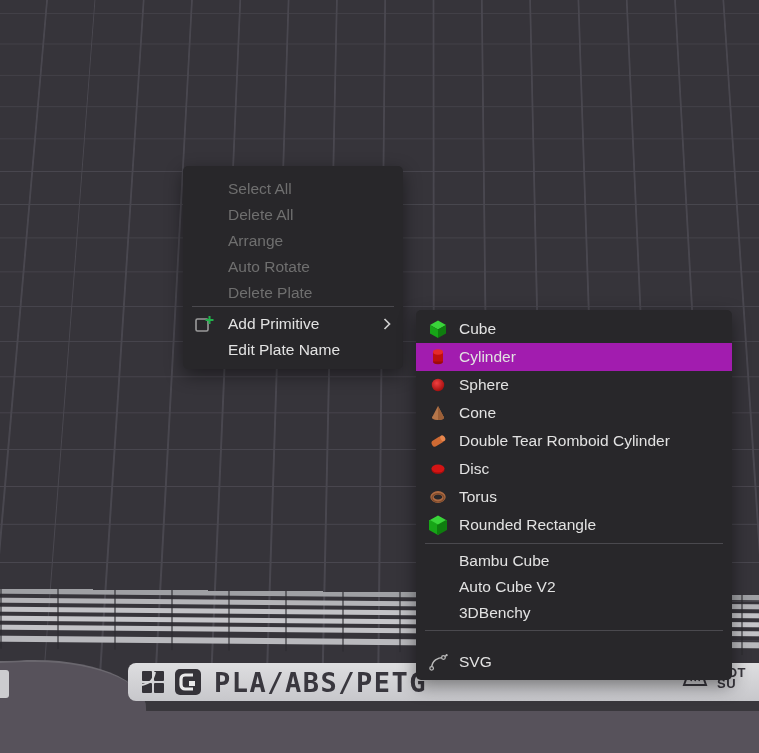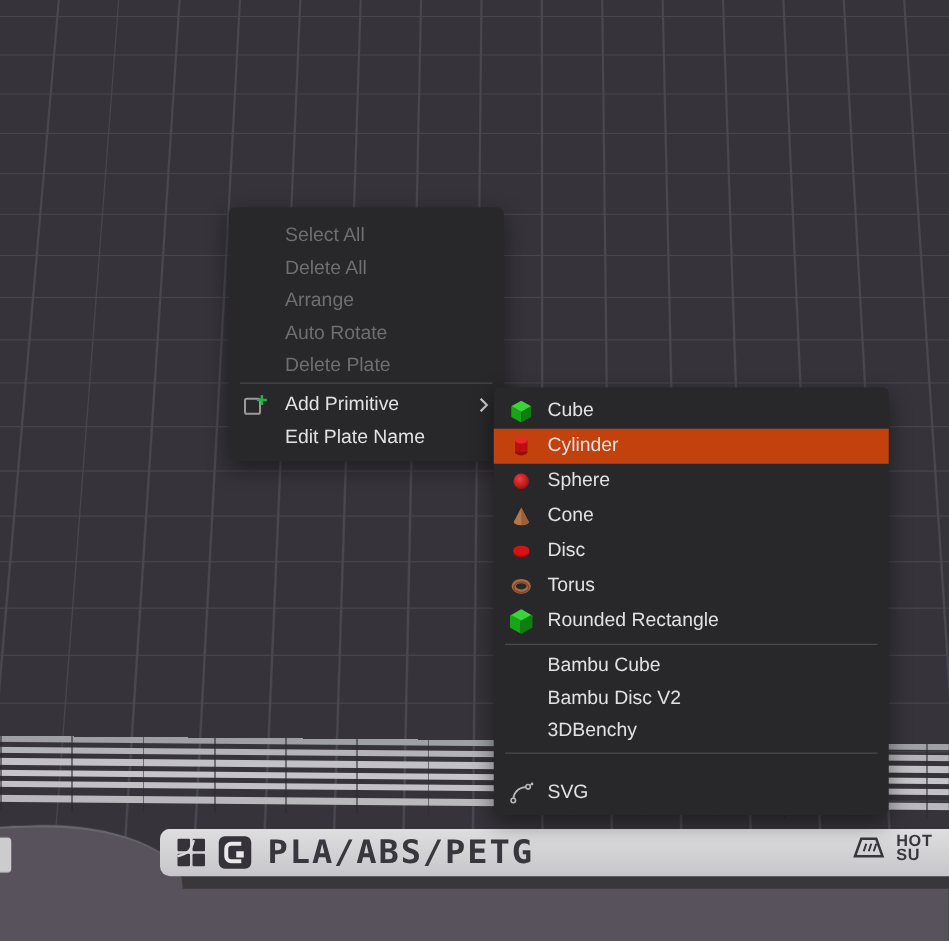--- a/index.html
+++ b/index.html
@@ -57,28 +57,28 @@
   }
   .hot-group{position:absolute;left:550px;top:3px;display:flex;align-items:center;gap:5px;}
   .hot-text{font-size:13px;line-height:11px;font-weight:bold;color:#39373E;letter-spacing:.5px;white-space:nowrap;}
   
   .menu{
     position:absolute;background:#28272A;border-radius:5px;
     box-shadow:0 6px 18px rgba(0,0,0,.45);
     padding:6px 0;color:#E2E2E2;font-size:15.5px;
   }
   .context-menu{left:183px;top:166px;width:220px;z-index:10;}
-  .sub-menu{left:395px;top:310px;width:316px;z-index:11;padding:5px 0 3px 0;}
+  .sub-menu{left:416px;top:310px;width:316px;z-index:11;padding:5px 0 3px 0;}
   .mrow{position:relative;height:26px;display:flex;align-items:center;padding-left:45px;cursor:default;white-space:nowrap;}
   .mrow.disabled{color:#6F6F6F;align-items:flex-end;}
   .mrow .row-icon{position:absolute;left:10px;top:50%;transform:translateY(-50%);width:22px;height:22px;}
   .mrow .chev{position:absolute;right:12px;top:50%;transform:translateY(-50%);}
   .sep{height:1px;background:#4A494E;margin:4px 9px;}
   .srow{height:28px;display:flex;align-items:center;padding:0 12px;white-space:nowrap;}
-  .srow.hl{background:#c2410c;}
+  .srow.hl{background:#a21caf;}
   .srow .p-icon{width:20px;height:20px;flex:none;margin-right:11px;display:block;}
   .srow.noicon{padding-left:43px;height:26px;}
   .srow.svgrow{height:30px;margin-top:16px;}
   .label{pointer-events:none;}
 </style>
 </head>
 <body>
 
 <div id="stage">
 
@@ -184,20 +184,29 @@
 
     <div class="srow">
       <svg class="p-icon" viewBox="0 0 20 20">
         <ellipse cx="10" cy="14.5" rx="6" ry="2.6" fill="#8E5532"></ellipse>
         <path d="M10,3 L16,14.5 A6,2.6 0 0 1 4,14.5 Z" fill="#B5764A"></path>
         <path d="M10,3 L16,14.5 A6,2.6 0 0 1 10,17 Z" fill="#9C6038"></path>
       </svg>
       <span class="label">Cone</span>
     </div>
 
+    <div class="srow">
+      <svg class="p-icon" viewBox="0 0 20 20">
+        <g transform="rotate(-32 10 10)">
+          <rect x="3" y="7" width="13" height="6.5" rx="3" fill="#CF6A33"></rect>
+          <ellipse cx="15.5" cy="10.2" rx="2.2" ry="3.2" fill="#E8874E"></ellipse>
+        </g>
+      </svg>
+      <span class="label">Double Tear Romboid Cylinder</span>
+    </div>
 
     <div class="srow">
       <svg class="p-icon" viewBox="0 0 20 20">
         <ellipse cx="10" cy="11" rx="6.5" ry="4" fill="#A10E0E"></ellipse>
         <ellipse cx="10" cy="9.5" rx="6.5" ry="4" fill="#D41414"></ellipse>
       </svg>
       <span class="label">Disc</span>
     </div>
 
     <div class="srow">
@@ -216,21 +225,21 @@
       </svg>
       <span class="label">Rounded Rectangle</span>
     </div>
 
     <div class="sep"></div>
 
     <div class="srow noicon">
       <span class="label">Bambu Cube</span>
     </div>
     <div class="srow noicon">
-      <span class="label">Bambu Disc V2</span>
+      <span class="label">Auto Cube V2</span>
     </div>
     <div class="srow noicon">
       <span class="label">3DBenchy</span>
     </div>
 
     <div class="sep"></div>
 
     <div class="srow svgrow">
       <svg class="p-icon" viewBox="0 0 22 22">
         <path d="M4,18 C4,9 11,6 17,6" fill="none" stroke="#B9B9B9" stroke-width="1.6"></path>

